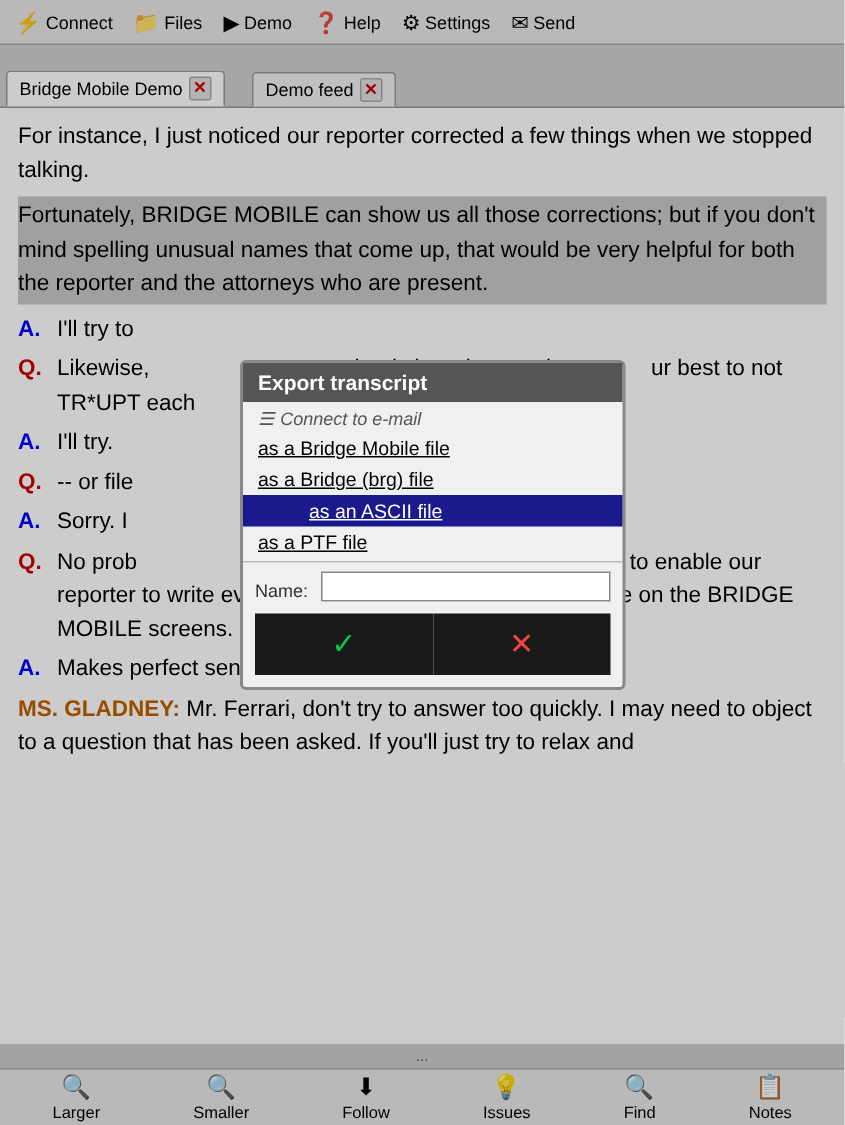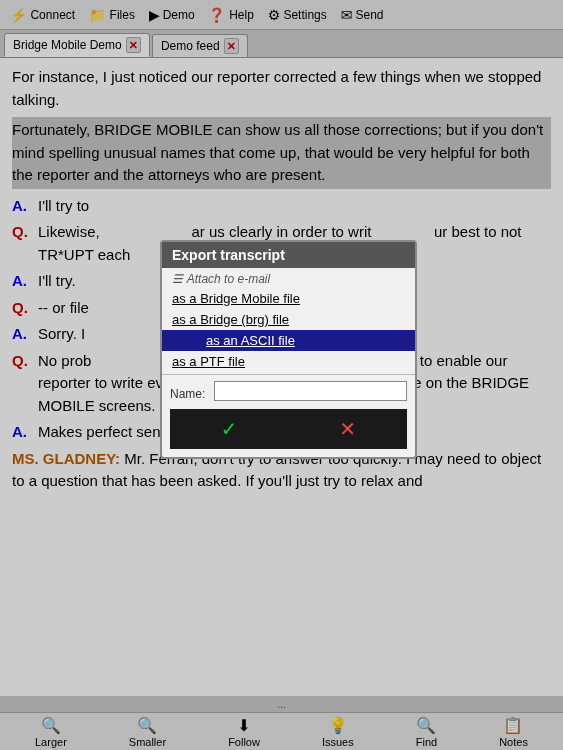--- a/index.html
+++ b/index.html
@@ -34,24 +34,24 @@
     }
     .toolbar-icon {
       font-size: 14px;
     }
 
     
     #tab-bar {
       display: flex;
       background: #d0d0d0;
       border-bottom: 1px solid #999;
-      height: 28px;
+      height: 42px;
       align-items: flex-end;
       padding: 0 4px;
-      gap: 2px;
+      gap: 18px;
     }
     .tab {
       display: flex;
       align-items: center;
       background: #f0f0f0;
       border: 1px solid #999;
       border-bottom: none;
       padding: 3px 8px;
       font-size: 12px;
       cursor: pointer;
@@ -354,21 +354,21 @@
   <button class="bottom-btn">
     <span class="bottom-icon">📋</span>
     <span>Notes</span>
   </button>
 </div>
 
 <div id="modal-overlay">
   <div id="export-modal">
     <div id="modal-title">Export transcript</div>
     <div class="modal-section-label">
-      <span style="margin-right:4px">☰</span><span>Attach to e-mail</span>
+      <span style="margin-right:4px">☰</span><span>Connect to e-mail</span>
     </div>
     <div class="modal-item">
       <span>as a Bridge Mobile file</span>
     </div>
     <div class="modal-item">
       <span>as a Bridge (brg) file</span>
     </div>
     <div class="modal-item selected">
       <span>as an ASCII file</span>
     </div>

